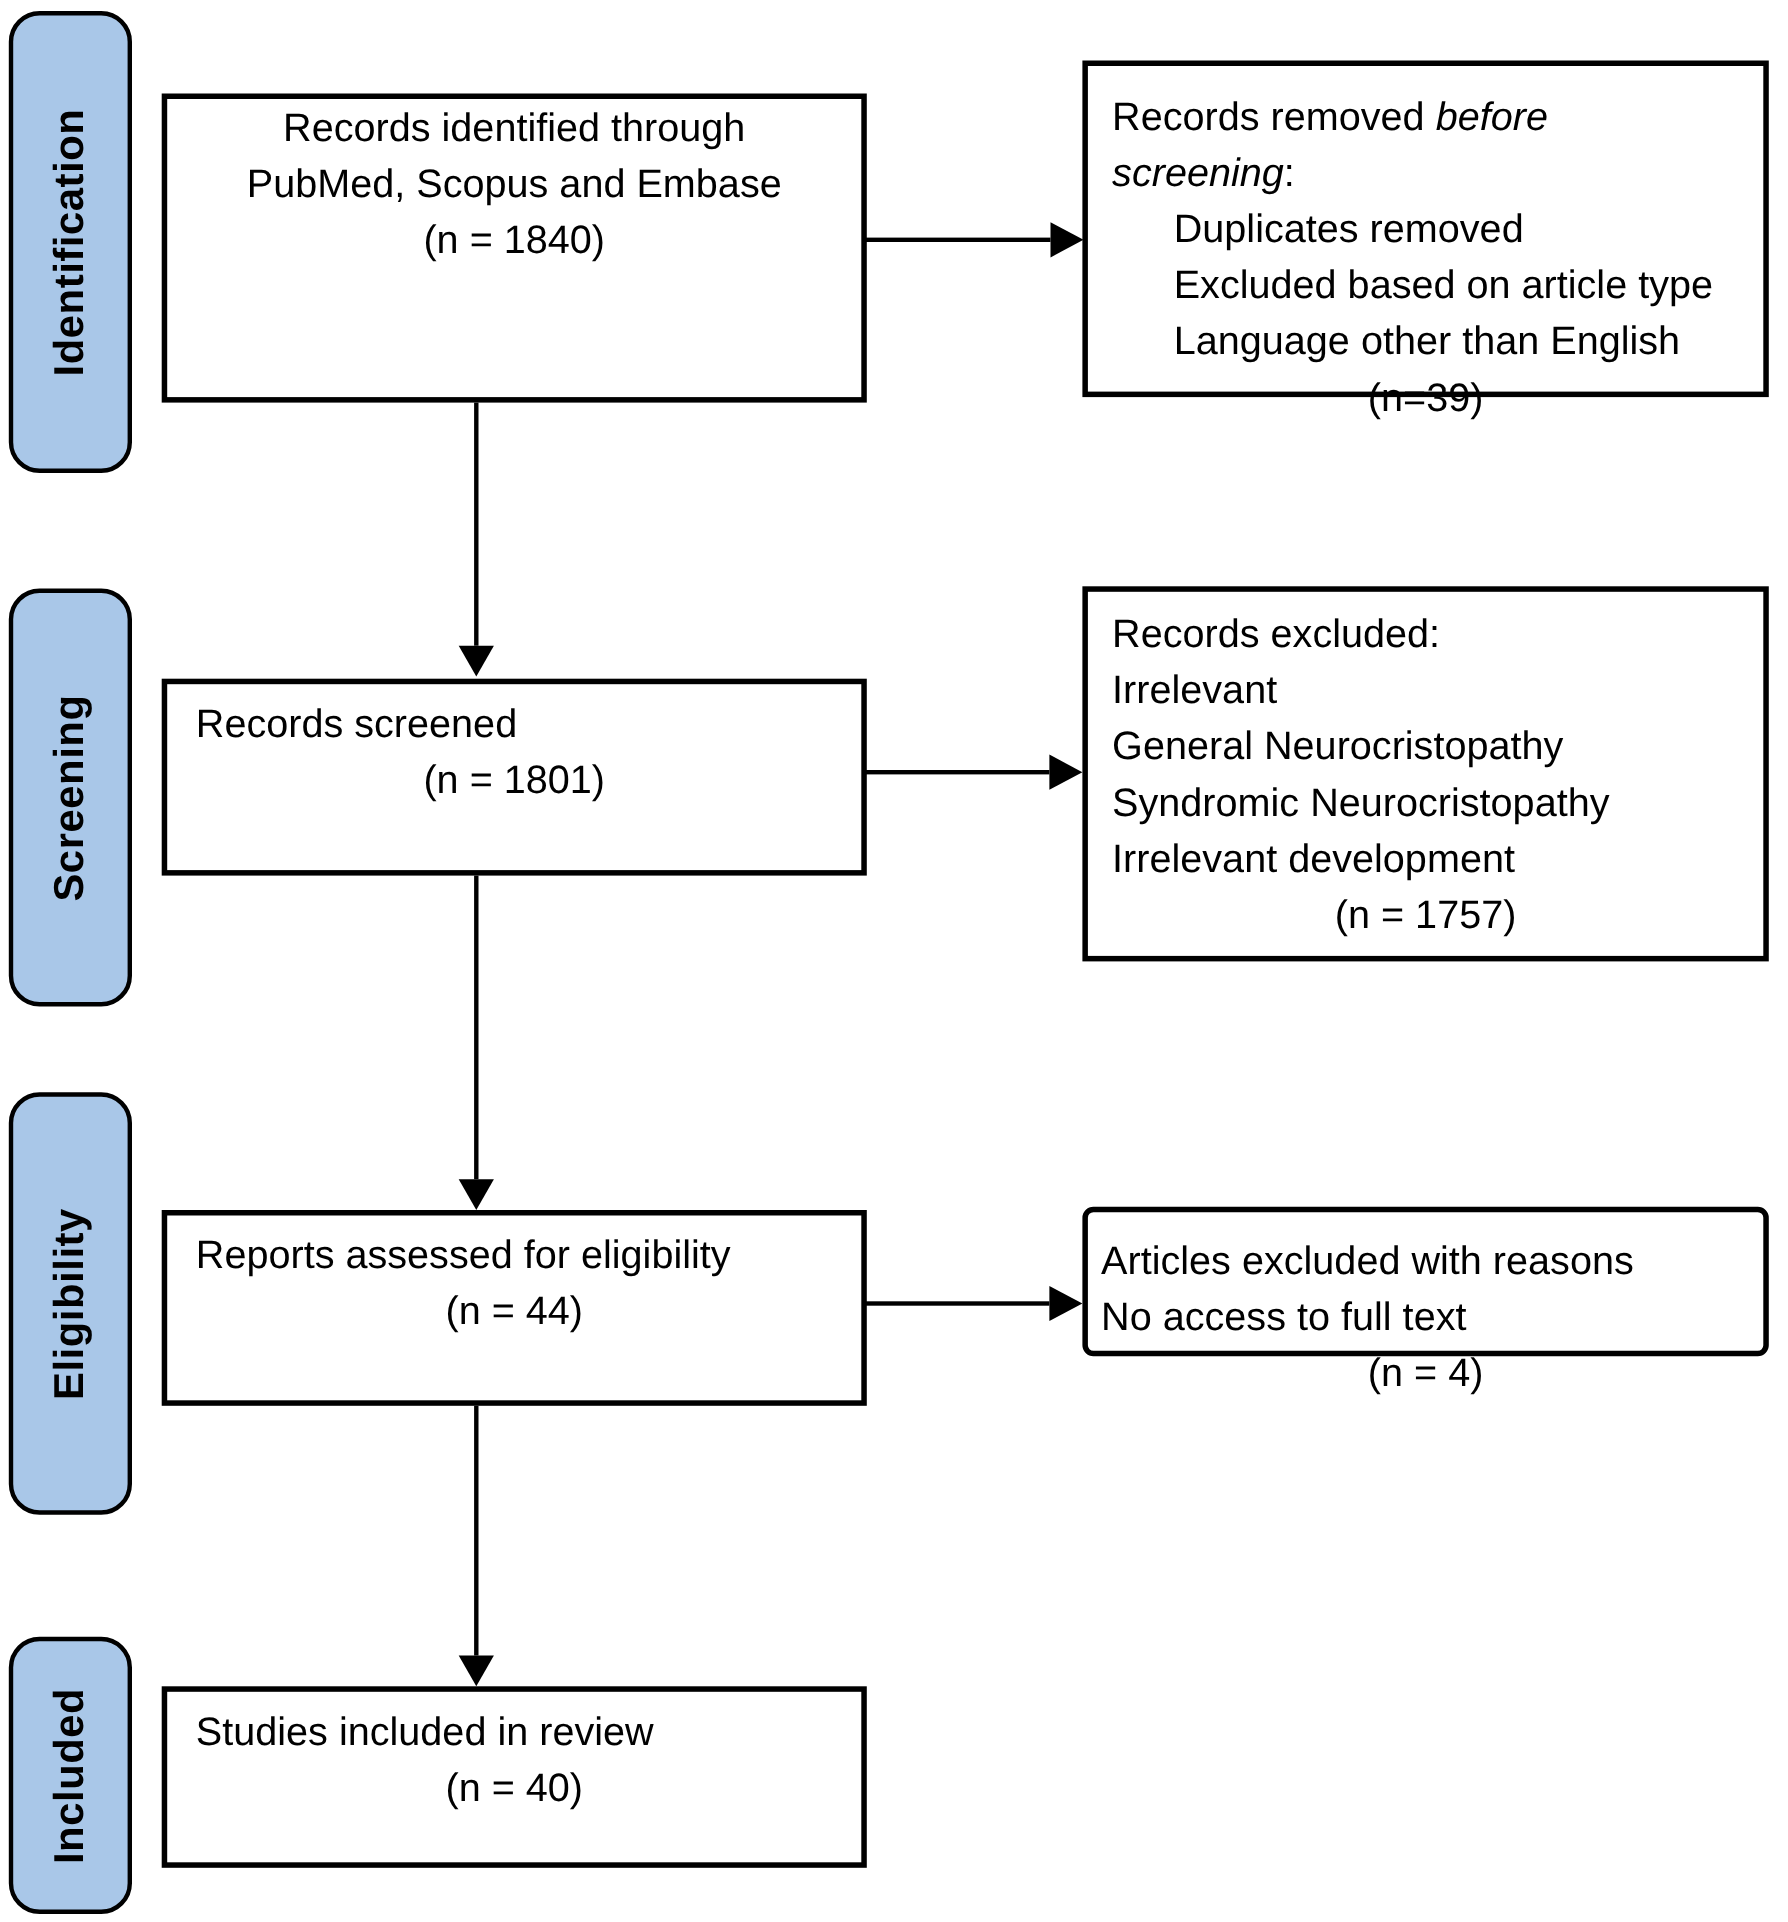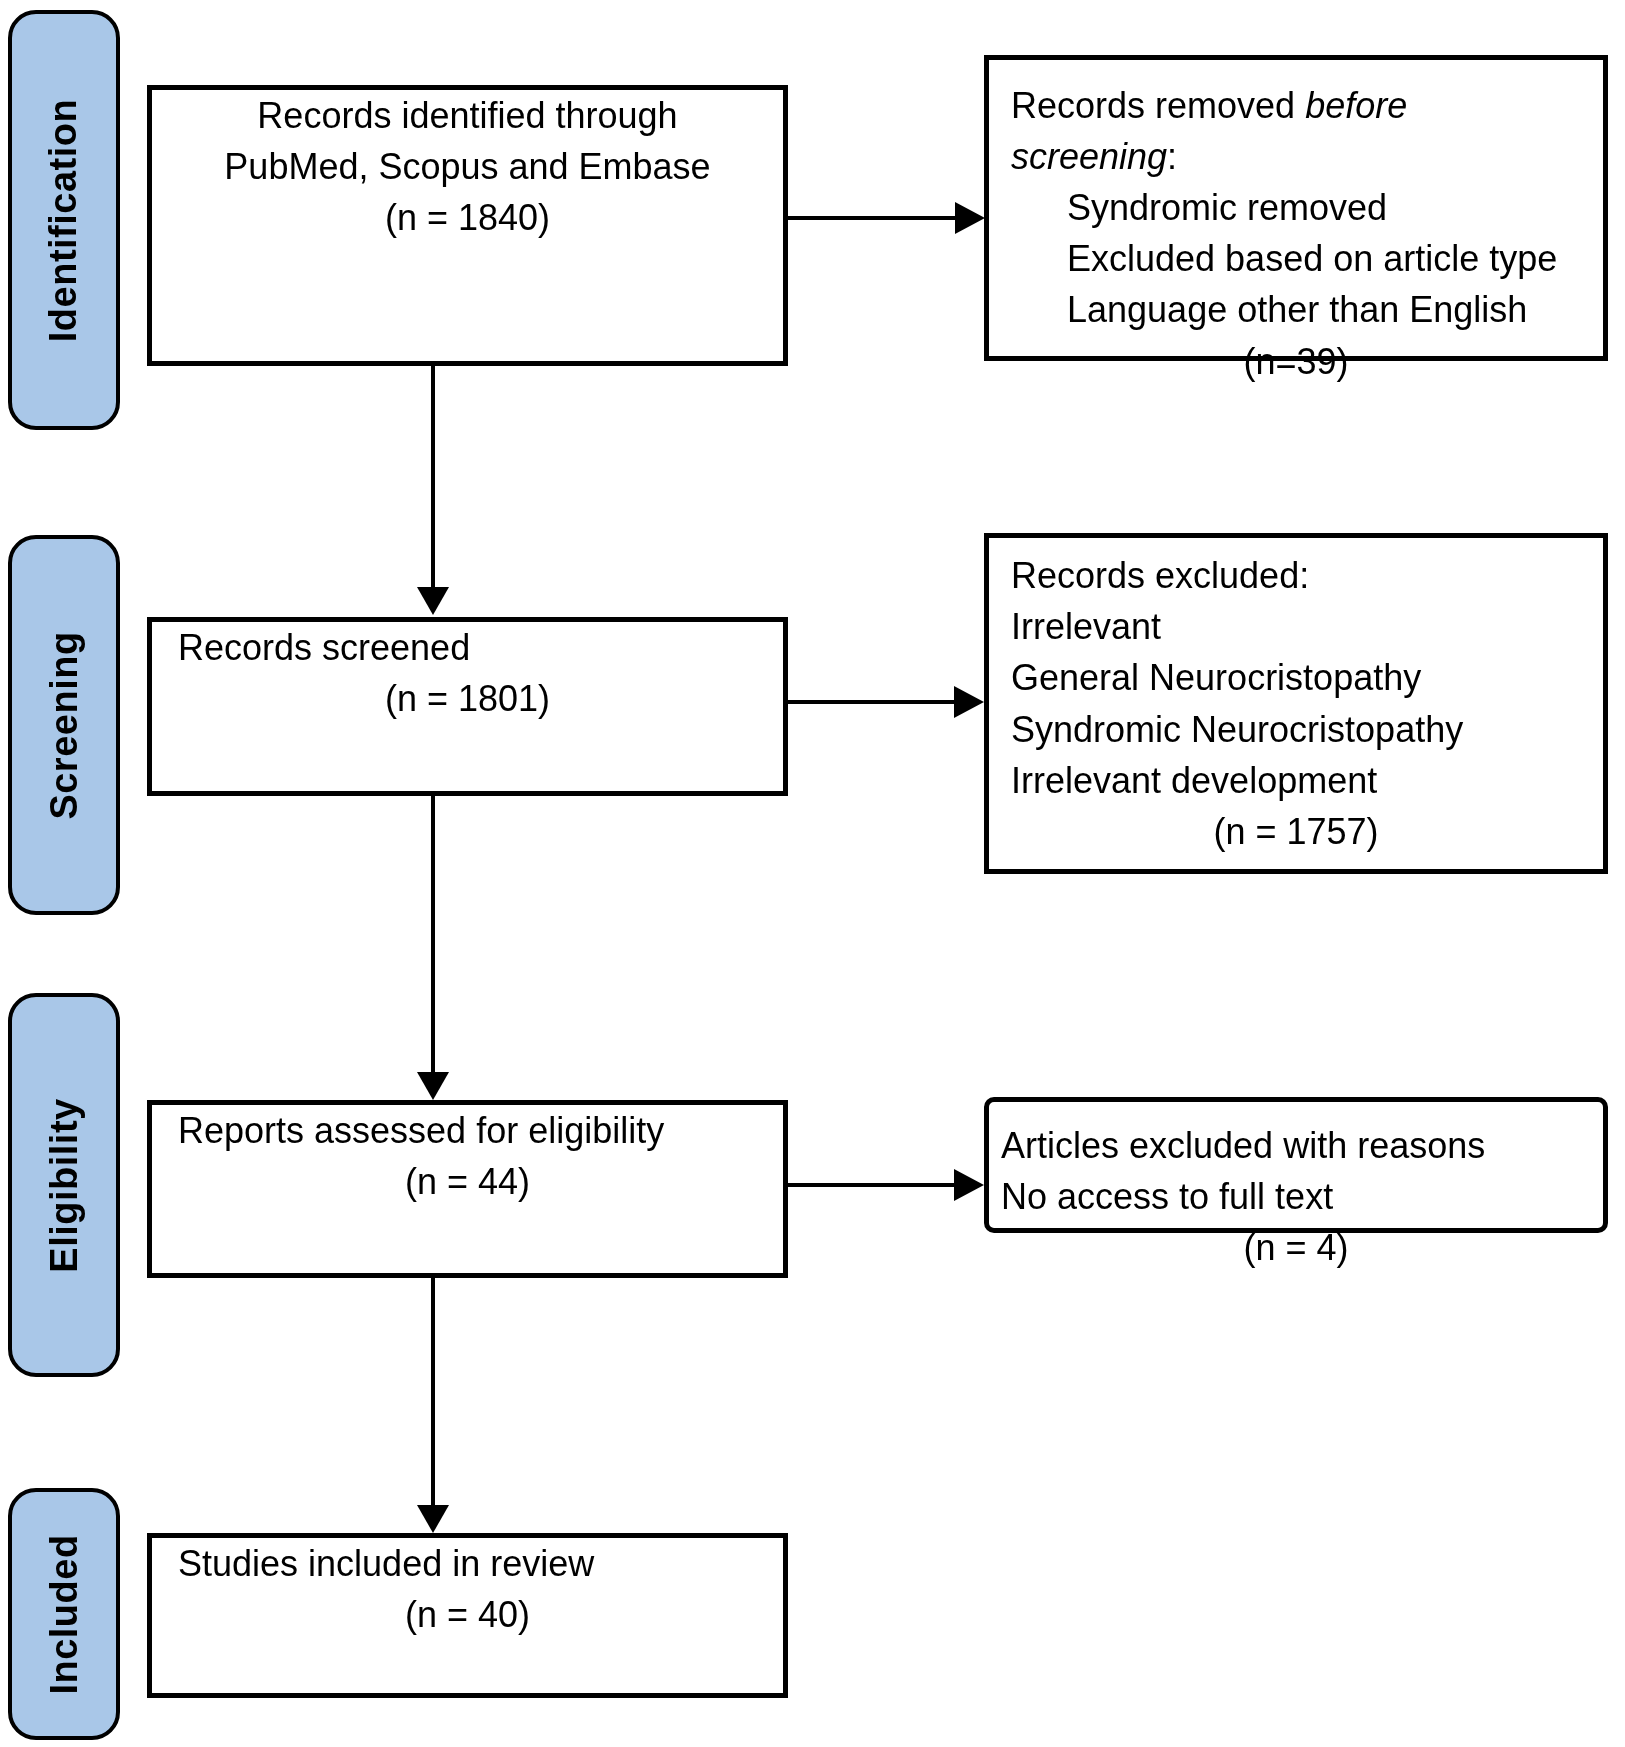--- a/index.html
+++ b/index.html
@@ -56,21 +56,21 @@
     width: 641px;
     display: flex;
     flex-direction: column;
     justify-content: flex-start;
   }
   .box-identified { top: 85px;   height: 281px; text-align: center; }
   .box-screened   { top: 617px;  height: 179px; }
   .box-assessed   { top: 1100px; height: 178px; }
   .box-included   { top: 1533px; height: 165px; }
 
-  .pad-left  { padding-left: 26px; }
+  .pad-left  { padding-left: 26px; margin-top: 10px; }
   .centered  { text-align: center; }
 
   .side-box {
     left: 984px;
     width: 624px;
   }
   .box-removed  { top: 55px;   height: 306px; padding: 20px 22px; }
   .box-excluded { top: 533px;  height: 341px; padding: 0 22px; display: flex; flex-direction: column; justify-content: center; }
   .box-articles { top: 1097px; height: 136px; padding: 18px 12px; border-radius: 10px; }
 
@@ -151,21 +151,21 @@
   </div>
 
   <div class="box main-box box-included">
     <div class="pad-left">Studies included in review</div>
     <div class="centered">(n = 40)</div>
   </div>
 
   <div class="box side-box box-removed">
     <div><span>Records removed </span><i>before</i></div>
     <div><i>screening</i><span>:</span></div>
-    <div class="indent">Syndromic removed</div>
+    <div class="indent">Duplicates removed</div>
     <div class="indent">Excluded based on article type</div>
     <div class="indent">Language other than English</div>
     <div class="centered">(n=39)</div>
   </div>
 
   <div class="box side-box box-excluded">
     <div>Records excluded:</div>
     <div>Irrelevant</div>
     <div>General Neurocristopathy</div>
     <div>Syndromic Neurocristopathy</div>

